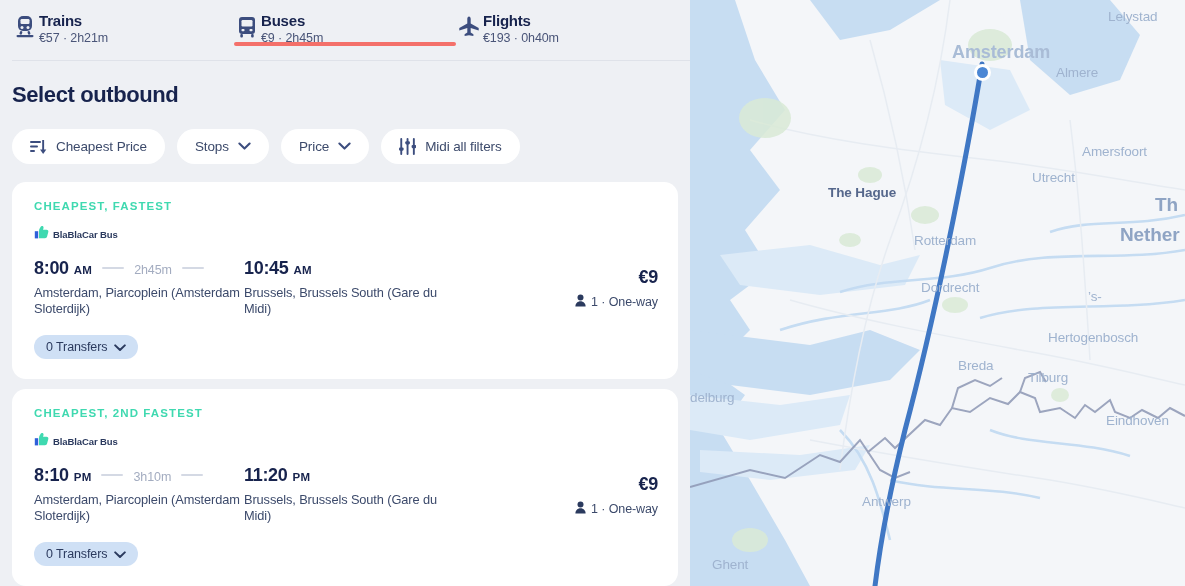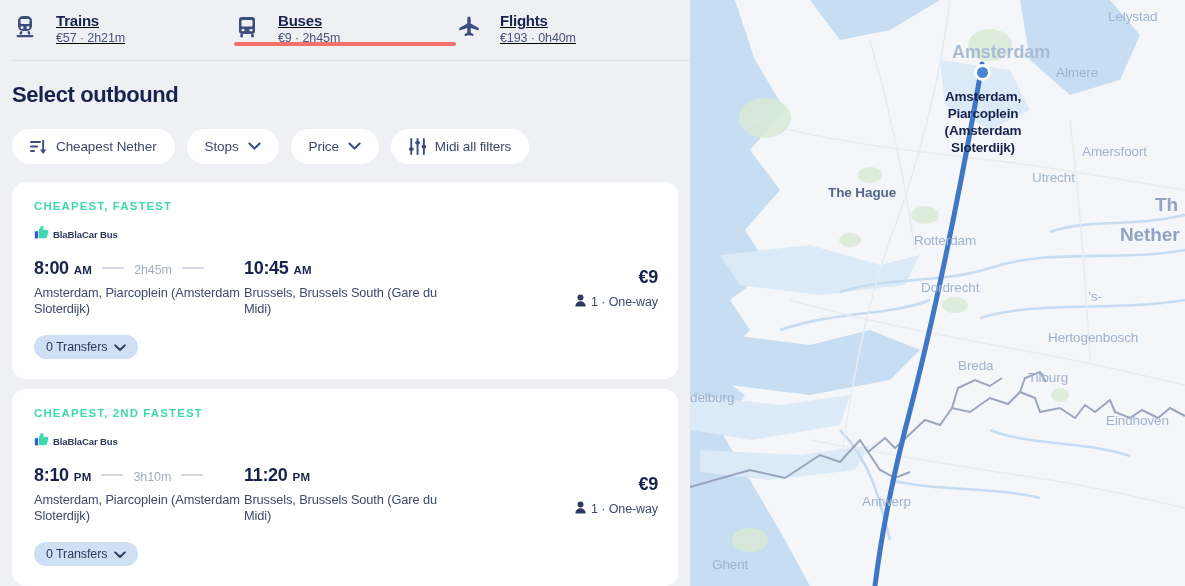--- a/index.html
+++ b/index.html
@@ -17,22 +17,22 @@
     position: relative; overflow: hidden;
   }
 
   
   .tabs {
     display: flex; align-items: flex-start;
     height: 62px; padding-left: 12px;
     position: relative;
   }
   .tab {
-    display: flex; align-items: flex-start; gap: 18px;
-    padding: 12px 0 0 0; position: relative; cursor: pointer; text-decoration: underline;
+    display: flex; align-items: flex-start; gap: 1px;
+    padding: 12px 0 0 0; position: relative; cursor: pointer;
   }
   .tab--trains { width: 222px; }
   .tab--buses  { width: 222px; }
   .tab--flights{ width: 200px; }
   .tab-icon { width: 26px; height: 30px; flex: 0 0 26px; display:flex; align-items:center; justify-content:center; }
   .tab-icon svg { display: block; }
   .tab-text { display: flex; flex-direction: column; gap: 2px; }
   .tab-title {
     font-size: 15px; font-weight: bold; color: #17234d;
     letter-spacing: -0.2px; line-height: 17px;
@@ -207,21 +207,21 @@
       <button class="pill">
         <span>
           <svg width="17" height="16" viewBox="0 0 17 16">
             <rect x="0" y="2" width="11" height="2" rx="1" fill="#3c4d7e"></rect>
             <rect x="0" y="6.5" width="8" height="2" rx="1" fill="#3c4d7e"></rect>
             <rect x="0" y="11" width="5" height="2" rx="1" fill="#3c4d7e"></rect>
             <rect x="12.2" y="1" width="1.9" height="10" fill="#3c4d7e"></rect>
             <path d="M13.15 15 L10 10.5 L16.3 10.5 Z" fill="#3c4d7e"></path>
           </svg>
         </span>
-        <span class="pill-label">Cheapest Nether</span>
+        <span class="pill-label">Cheapest Price</span>
       </button>
 
       <button class="pill">
         <span class="pill-label">Stops</span>
         <span>
           <svg width="13" height="9" viewBox="0 0 13 9">
               <path d="M1.4 1.6 L6.5 6.6 L11.6 1.6" stroke="#3c4d7e" stroke-width="2.1" fill="none" stroke-linecap="round" stroke-linejoin="round"></path>
             </svg>
         </span>
       </button>
@@ -443,21 +443,15 @@
     <div class="map-label" style="left:231px; top:280px;">Dordrecht</div>
     <div class="map-label" style="left:398px; top:289px;">’s-</div>
     <div class="map-label" style="left:358px; top:330px;">Hertogenbosch</div>
     <div class="map-label" style="left:268px; top:358px;">Breda</div>
     <div class="map-label" style="left:338px; top:370px;">Tilburg</div>
     <div class="map-label" style="left:0px;   top:390px;">delburg</div>
     <div class="map-label" style="left:416px; top:413px;">Eindhoven</div>
     <div class="map-label" style="left:172px; top:494px;">Antwerp</div>
     <div class="map-label" style="left:22px;  top:557px;">Ghent</div>
 
-    <div class="stop-label" style="left:218px; top:88px;">
-        <div>Amsterdam,</div>
-        <div>Piarcoplein</div>
-        <div>(Amsterdam</div>
-        <div>Sloterdijk)</div>
-      </div>
   </div>
 
 </div>
 
 </body></html>

